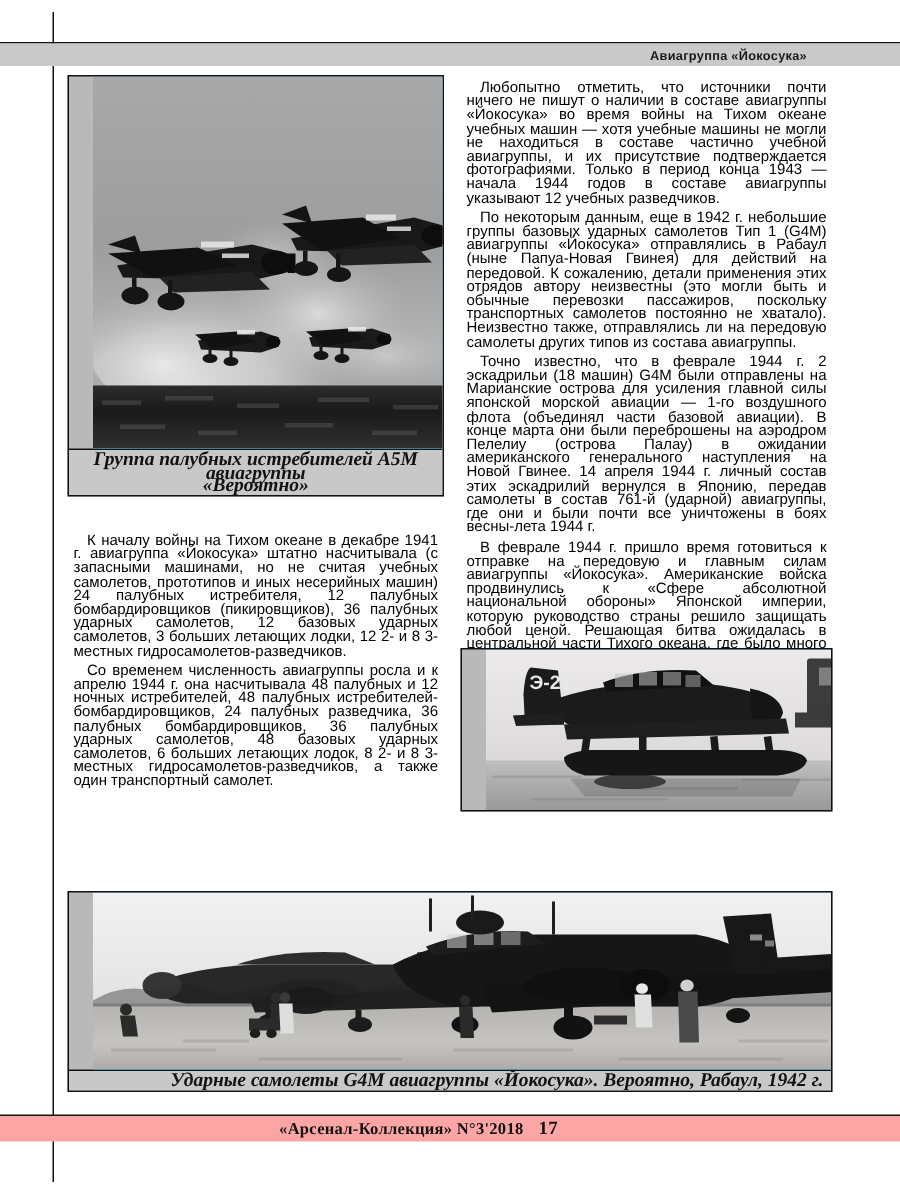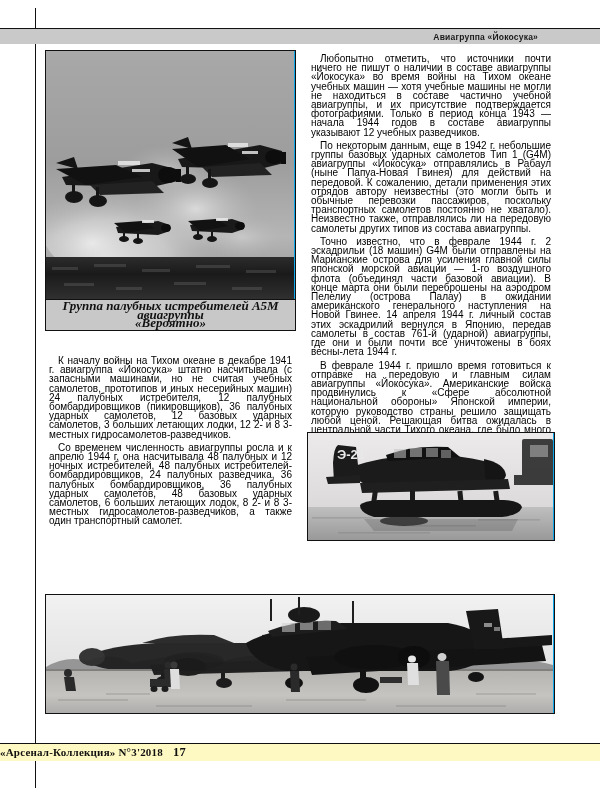--- a/index.html
+++ b/index.html
@@ -69,24 +69,24 @@
     padding-right: 62px;
   }
 
   
   .footer-band {
     position: absolute;
     left: 0;
     top: 744px;
     width: 600px;
     height: 17px;
-    background: #fef9c3;
+    background: #fca5a5;
     display: flex;
     align-items: center;
-    justify-content: flex-start;
+    justify-content: center;
   }
   .footer-text {
     font-family: "Liberation Serif", serif;
     font-size: 11px;
     font-weight: bold;
     color: #111;
     padding-right: 42px;
     letter-spacing: 0.2px;
   }
   .footer-page {
@@ -112,20 +112,21 @@
     background: #b9b9b9;
     box-sizing: border-box;
     overflow: hidden;
   }
   .fig-photo {
     width: 100%;
     display: block;
     position: relative;
     overflow: hidden;
     background: #0ea5e9;
+    margin-left: 16px;
   }
   .caption {
     background: #c8c8c8;
     border-top: 1px solid #111;
     font-family: "Liberation Serif", serif;
     font-style: italic;
     font-weight: bold;
     font-size: 13px;
     line-height: 8.6px;
     color: #111;
@@ -479,20 +480,23 @@
         <g opacity="0.22" fill="#6e6c6a">
           <rect x="12" y="104" width="70" height="2"></rect>
           <rect x="110" y="110" width="96" height="2"></rect>
           <rect x="240" y="104" width="80" height="2"></rect>
           <rect x="350" y="110" width="110" height="2"></rect>
           <rect x="60" y="98" width="44" height="2"></rect>
           <rect x="430" y="98" width="60" height="2"></rect>
         </g>
       </svg>
     </div>
+    <div class="caption">
+      <span>Ударные самолеты G4M авиагруппы «Йокосука». Вероятно, Рабаул, 1942 г.</span>
+    </div>
   </div>
 
   <div class="footer-band">
     <span class="footer-text">
       <span>«Арсенал-Коллекция» N°3'2018</span><span class="footer-page">17</span>
     </span>
   </div>
 
 </div>
 

